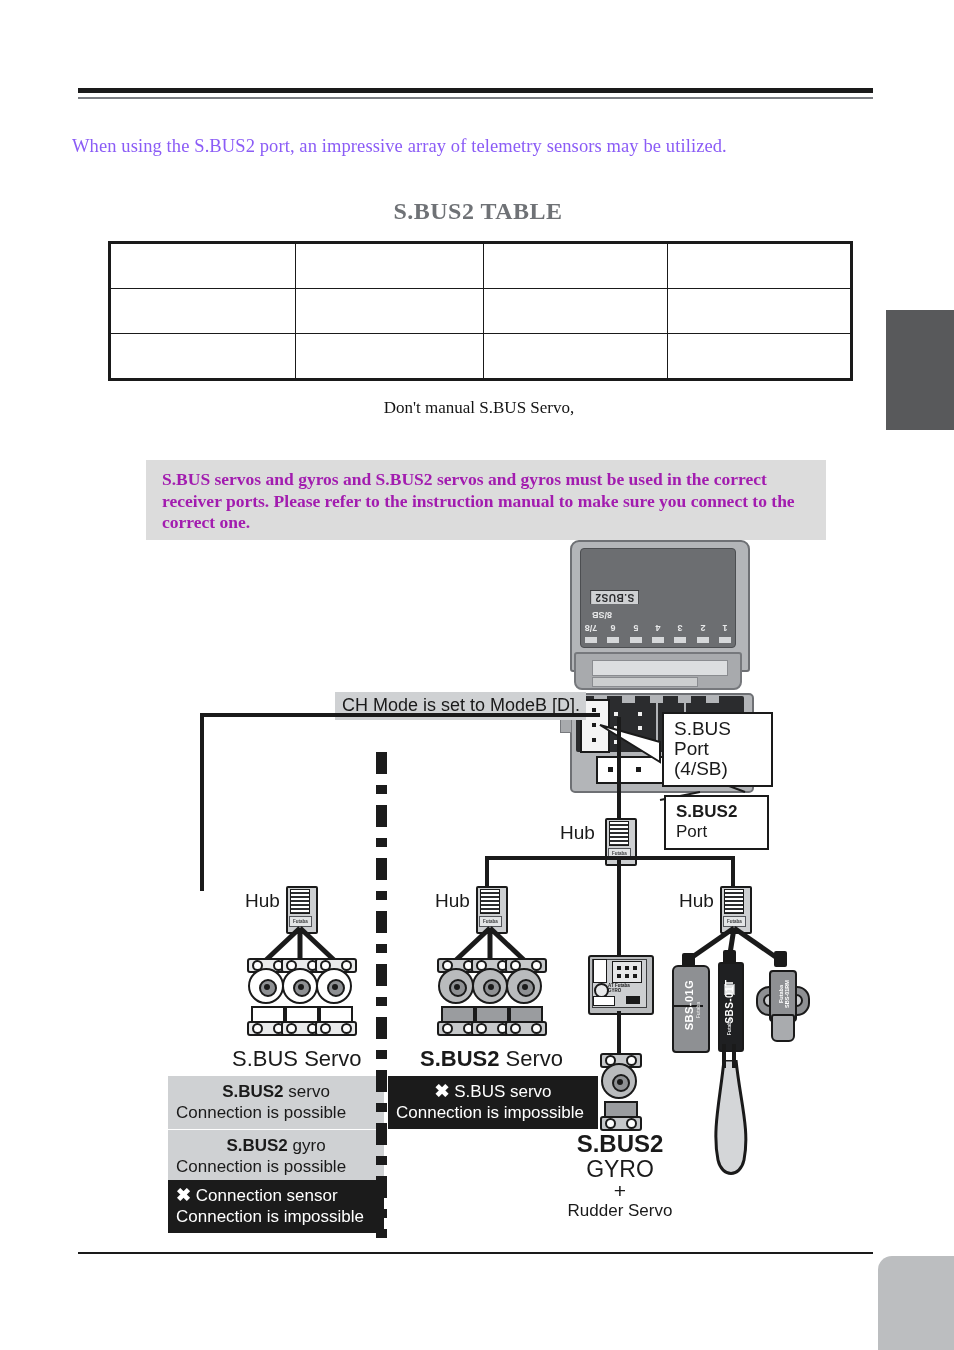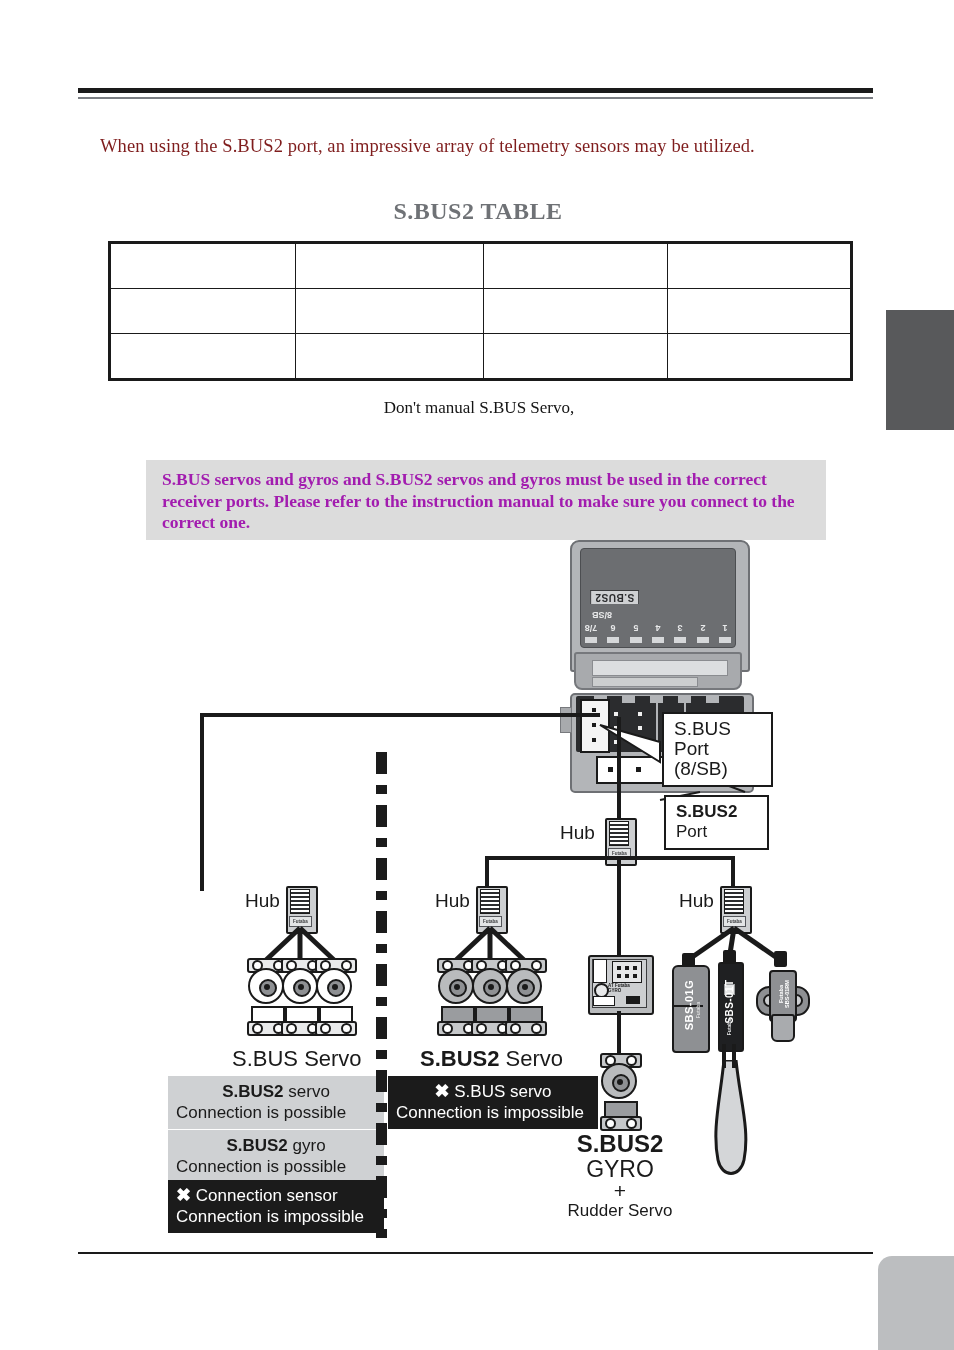--- a/index.html
+++ b/index.html
@@ -23,24 +23,24 @@
     left: 78px; top: 97px; width: 795px; height: 2px;
     background: #7a7d82;
   }
   #rule-footer {
     left: 78px; top: 1252px; width: 795px; height: 2px;
     background: #1a1a1a;
   }
 
   
   #intro {
-    left: 100px; top: 136px; width: 800px;
+    left: 72px; top: 136px; width: 800px;
     font-family: "Liberation Serif", serif;
     font-size: 18.5px;
-    color: #7f1d1d;
+    color: #8b5cf6;
     letter-spacing: 0.1px;
   }
 
   
   #table-title {
     left: 108px; top: 198px; width: 740px;
     text-align: center;
     font-family: "Liberation Serif", serif;
     font-weight: bold;
     font-size: 24px;
@@ -605,25 +605,26 @@
         <i style="left:64px;"></i>
     </div>
   </div>
 
   <svg class="abs" style="left:0;top:0;width:954px;height:710px;pointer-events:none;">
     <polygon points="600,195 660,232 660,212" fill="#ffffff" stroke="#1a1a1a" stroke-width="2"></polygon>
     <line x1="660" y1="270" x2="700" y2="262" stroke="#1a1a1a" stroke-width="2"></line>
     <line x1="700" y1="245" x2="745" y2="262" stroke="#1a1a1a" stroke-width="2"></line>
   </svg>
 
+  <div class="abs" id="label-chmode">CH Mode is set to ModeB [D].</div>
 
   <div class="abs callout" id="callout-sbus-port">
     <div>S.BUS</div>
     <div>Port</div>
-    <div>(8/SB)</div>
+    <div>(4/SB)</div>
   </div>
 
   <div class="abs callout" id="callout-sbus2-port">
     <div class="b">S.BUS2</div>
     <div>Port</div>
   </div>
 
   <div class="abs wire wire-v" style="left:617px; top:187px; height:106px;"></div>
   <div class="abs wire wire-h" style="left:200px; top:183px; width:400px;"></div>
   <div class="abs wire wire-v" style="left:200px; top:183px; height:178px;"></div>

